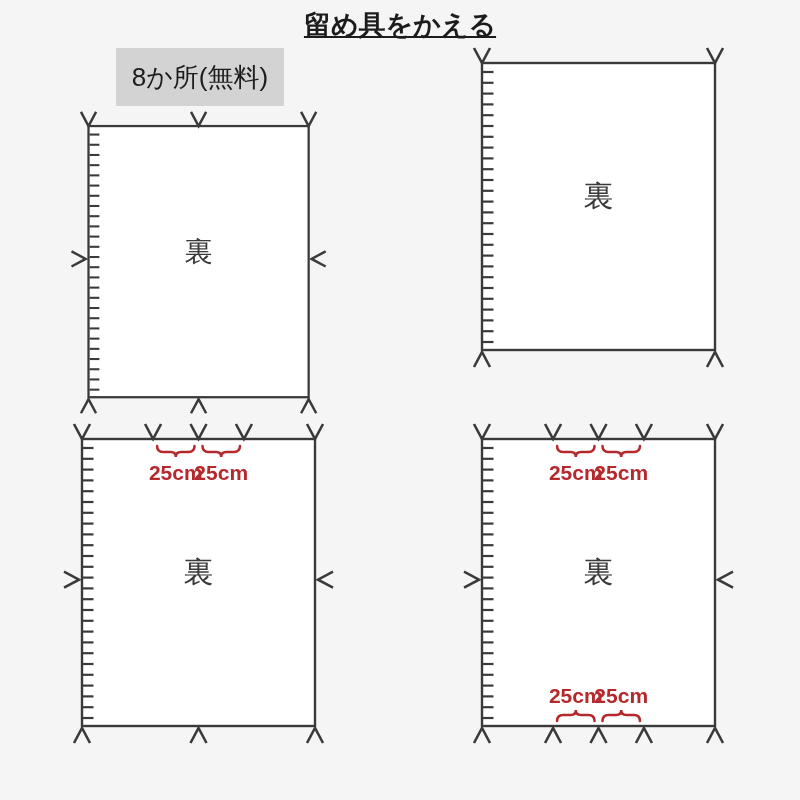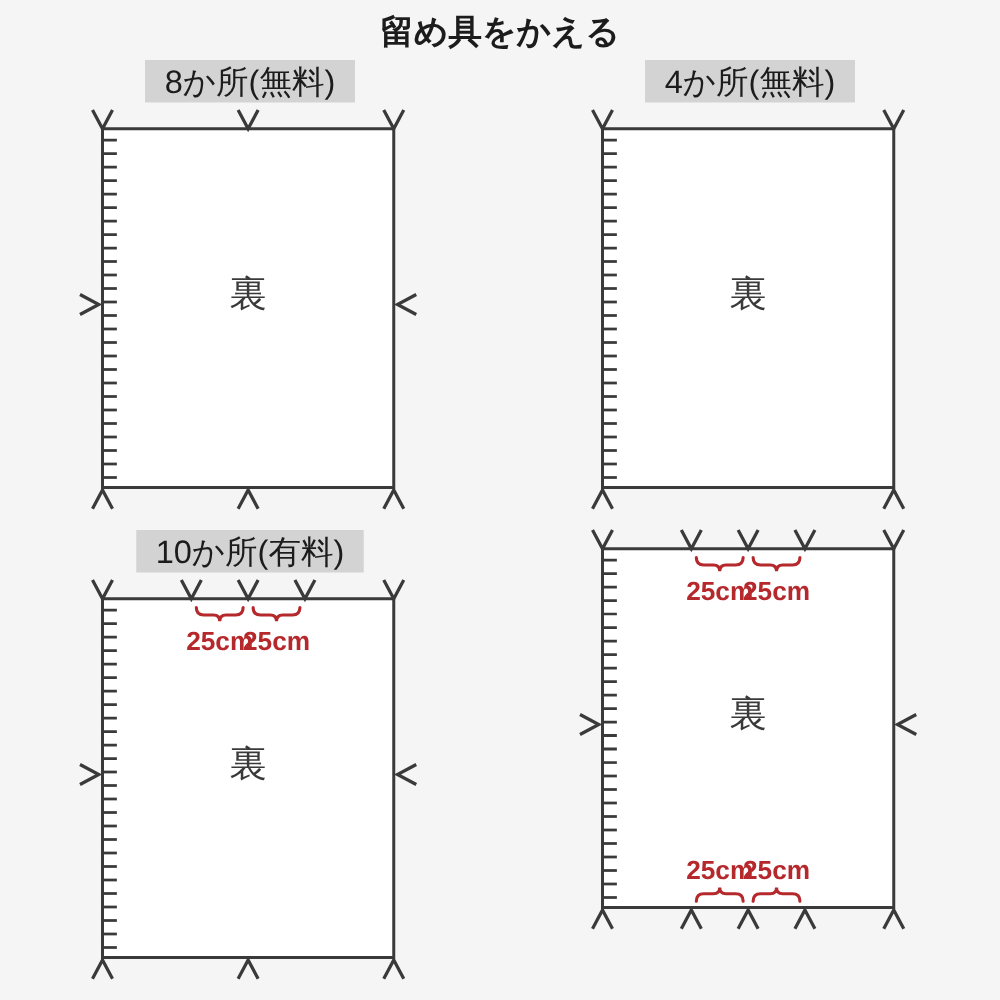--- a/index.html
+++ b/index.html
@@ -6,31 +6,31 @@
     --bg:#f5f5f5; --line:#3a3a3a; --header-bg:#d3d3d3; --text:#1c1c1c; --red:#b5282c;
   }
   html,body{margin:0;padding:0;}
   body{
     width:800px;height:800px;background:var(--bg);
     font-family:"Liberation Sans","DejaVu Sans",sans-serif;
     overflow:hidden;
   }
   .page-title{
     margin:8px 0 0 0;text-align:center;
-    font-size:27px;line-height:34px;font-weight:bold;color:var(--text);
+    font-size:27px;line-height:34px;font-weight:bold;color:var(--text);text-decoration:underline;
   }
   .grid{
     display:grid;grid-template-columns:400px 400px;grid-template-rows:376px 380px;
   }
   .panel{
     position:relative;display:flex;flex-direction:column;align-items:center;
   }
   .panel-header{
     margin-top:6px;background:var(--header-bg);color:var(--text);
-    font-size:26px;line-height:34px;padding:0 16px;white-space:nowrap;
+    font-size:26px;line-height:34px;padding:12px 16px;white-space:nowrap;
   }
   svg.diagram{display:block;margin-top:4px;width:400px;height:326px;}
 </style>
 </head>
 <body>
 
 <h1 class="page-title">留め具をかえる</h1>
 
 <div class="grid">
 
@@ -72,61 +72,59 @@
         <path d="M 74 321 L 82 306 L 90 321" fill="none" stroke="#3a3a3a" stroke-width="2.6"></path>
         <path d="M 190.5 321 L 198.5 306 L 206.5 321" fill="none" stroke="#3a3a3a" stroke-width="2.6"></path>
         <path d="M 307 321 L 315 306 L 323 321" fill="none" stroke="#3a3a3a" stroke-width="2.6"></path>
         <path d="M 64 149.63 L 79 157.63 L 64 165.63" fill="none" stroke="#3a3a3a" stroke-width="2.6"></path>
         <path d="M 333 149.63 L 318 157.63 L 333 165.63" fill="none" stroke="#3a3a3a" stroke-width="2.6"></path>
         <text x="198.5" y="149.02" text-anchor="middle" dominant-baseline="central" font-size="30" fill="#3a3a3a">裏</text>
       </svg>
   </section>
 
   <section class="panel">
-    <div class="panel-header">4か所(無料)</div>
-    <svg class="diagram" viewBox="0 0 400 326">
-        <rect x="82" y="17" width="233" height="287" fill="#ffffff" stroke="#3a3a3a" stroke-width="2.4"></rect>
-        <g stroke="#3a3a3a" stroke-width="2.2">
-          <line x1="83" y1="26" x2="93.5" y2="26"></line>
-          <line x1="83" y1="36.8" x2="93.5" y2="36.8"></line>
-          <line x1="83" y1="47.599999999999994" x2="93.5" y2="47.599999999999994"></line>
-          <line x1="83" y1="58.39999999999999" x2="93.5" y2="58.39999999999999"></line>
-          <line x1="83" y1="69.19999999999999" x2="93.5" y2="69.19999999999999"></line>
-          <line x1="83" y1="79.99999999999999" x2="93.5" y2="79.99999999999999"></line>
-          <line x1="83" y1="90.79999999999998" x2="93.5" y2="90.79999999999998"></line>
-          <line x1="83" y1="101.59999999999998" x2="93.5" y2="101.59999999999998"></line>
-          <line x1="83" y1="112.39999999999998" x2="93.5" y2="112.39999999999998"></line>
-          <line x1="83" y1="123.19999999999997" x2="93.5" y2="123.19999999999997"></line>
-          <line x1="83" y1="133.99999999999997" x2="93.5" y2="133.99999999999997"></line>
-          <line x1="83" y1="144.79999999999998" x2="93.5" y2="144.79999999999998"></line>
-          <line x1="83" y1="155.6" x2="93.5" y2="155.6"></line>
-          <line x1="83" y1="166.4" x2="93.5" y2="166.4"></line>
-          <line x1="83" y1="177.20000000000002" x2="93.5" y2="177.20000000000002"></line>
-          <line x1="83" y1="188.00000000000003" x2="93.5" y2="188.00000000000003"></line>
-          <line x1="83" y1="198.80000000000004" x2="93.5" y2="198.80000000000004"></line>
-          <line x1="83" y1="209.60000000000005" x2="93.5" y2="209.60000000000005"></line>
-          <line x1="83" y1="220.40000000000006" x2="93.5" y2="220.40000000000006"></line>
-          <line x1="83" y1="231.20000000000007" x2="93.5" y2="231.20000000000007"></line>
-          <line x1="83" y1="242.00000000000009" x2="93.5" y2="242.00000000000009"></line>
-          <line x1="83" y1="252.8000000000001" x2="93.5" y2="252.8000000000001"></line>
-          <line x1="83" y1="263.6000000000001" x2="93.5" y2="263.6000000000001"></line>
-          <line x1="83" y1="274.4000000000001" x2="93.5" y2="274.4000000000001"></line>
-          <line x1="83" y1="285.2000000000001" x2="93.5" y2="285.2000000000001"></line>
-          <line x1="83" y1="296.0000000000001" x2="93.5" y2="296.0000000000001"></line>
-        </g>
-        <path d="M 74 2 L 82 17 L 90 2" fill="none" stroke="#3a3a3a" stroke-width="2.6"></path>
-        <path d="M 307 2 L 315 17 L 323 2" fill="none" stroke="#3a3a3a" stroke-width="2.6"></path>
-        <path d="M 74 321 L 82 306 L 90 321" fill="none" stroke="#3a3a3a" stroke-width="2.6"></path>
-        <path d="M 307 321 L 315 306 L 323 321" fill="none" stroke="#3a3a3a" stroke-width="2.6"></path>
-        <text x="198.5" y="149.02" text-anchor="middle" dominant-baseline="central" font-size="30" fill="#3a3a3a">裏</text>
-      </svg>
-  </section>
-
-  <section class="panel">
-    <div class="panel-header">10か所(有料)</div>
+    <svg class="diagram" viewBox="0 0 400 326">
+        <rect x="82" y="17" width="233" height="287" fill="#ffffff" stroke="#3a3a3a" stroke-width="2.4"></rect>
+        <g stroke="#3a3a3a" stroke-width="2.2">
+          <line x1="83" y1="26" x2="93.5" y2="26"></line>
+          <line x1="83" y1="36.8" x2="93.5" y2="36.8"></line>
+          <line x1="83" y1="47.599999999999994" x2="93.5" y2="47.599999999999994"></line>
+          <line x1="83" y1="58.39999999999999" x2="93.5" y2="58.39999999999999"></line>
+          <line x1="83" y1="69.19999999999999" x2="93.5" y2="69.19999999999999"></line>
+          <line x1="83" y1="79.99999999999999" x2="93.5" y2="79.99999999999999"></line>
+          <line x1="83" y1="90.79999999999998" x2="93.5" y2="90.79999999999998"></line>
+          <line x1="83" y1="101.59999999999998" x2="93.5" y2="101.59999999999998"></line>
+          <line x1="83" y1="112.39999999999998" x2="93.5" y2="112.39999999999998"></line>
+          <line x1="83" y1="123.19999999999997" x2="93.5" y2="123.19999999999997"></line>
+          <line x1="83" y1="133.99999999999997" x2="93.5" y2="133.99999999999997"></line>
+          <line x1="83" y1="144.79999999999998" x2="93.5" y2="144.79999999999998"></line>
+          <line x1="83" y1="155.6" x2="93.5" y2="155.6"></line>
+          <line x1="83" y1="166.4" x2="93.5" y2="166.4"></line>
+          <line x1="83" y1="177.20000000000002" x2="93.5" y2="177.20000000000002"></line>
+          <line x1="83" y1="188.00000000000003" x2="93.5" y2="188.00000000000003"></line>
+          <line x1="83" y1="198.80000000000004" x2="93.5" y2="198.80000000000004"></line>
+          <line x1="83" y1="209.60000000000005" x2="93.5" y2="209.60000000000005"></line>
+          <line x1="83" y1="220.40000000000006" x2="93.5" y2="220.40000000000006"></line>
+          <line x1="83" y1="231.20000000000007" x2="93.5" y2="231.20000000000007"></line>
+          <line x1="83" y1="242.00000000000009" x2="93.5" y2="242.00000000000009"></line>
+          <line x1="83" y1="252.8000000000001" x2="93.5" y2="252.8000000000001"></line>
+          <line x1="83" y1="263.6000000000001" x2="93.5" y2="263.6000000000001"></line>
+          <line x1="83" y1="274.4000000000001" x2="93.5" y2="274.4000000000001"></line>
+          <line x1="83" y1="285.2000000000001" x2="93.5" y2="285.2000000000001"></line>
+          <line x1="83" y1="296.0000000000001" x2="93.5" y2="296.0000000000001"></line>
+        </g>
+        <path d="M 74 2 L 82 17 L 90 2" fill="none" stroke="#3a3a3a" stroke-width="2.6"></path>
+        <path d="M 307 2 L 315 17 L 323 2" fill="none" stroke="#3a3a3a" stroke-width="2.6"></path>
+        <path d="M 74 321 L 82 306 L 90 321" fill="none" stroke="#3a3a3a" stroke-width="2.6"></path>
+        <path d="M 307 321 L 315 306 L 323 321" fill="none" stroke="#3a3a3a" stroke-width="2.6"></path>
+        <text x="198.5" y="149.02" text-anchor="middle" dominant-baseline="central" font-size="30" fill="#3a3a3a">裏</text>
+      </svg>
+  </section>
+
+  <section class="panel">
     <svg class="diagram" viewBox="0 0 400 326">
         <rect x="82" y="17" width="233" height="287" fill="#ffffff" stroke="#3a3a3a" stroke-width="2.4"></rect>
         <g stroke="#3a3a3a" stroke-width="2.2">
           <line x1="83" y1="26" x2="93.5" y2="26"></line>
           <line x1="83" y1="36.8" x2="93.5" y2="36.8"></line>
           <line x1="83" y1="47.599999999999994" x2="93.5" y2="47.599999999999994"></line>
           <line x1="83" y1="58.39999999999999" x2="93.5" y2="58.39999999999999"></line>
           <line x1="83" y1="69.19999999999999" x2="93.5" y2="69.19999999999999"></line>
           <line x1="83" y1="79.99999999999999" x2="93.5" y2="79.99999999999999"></line>
           <line x1="83" y1="90.79999999999998" x2="93.5" y2="90.79999999999998"></line>

